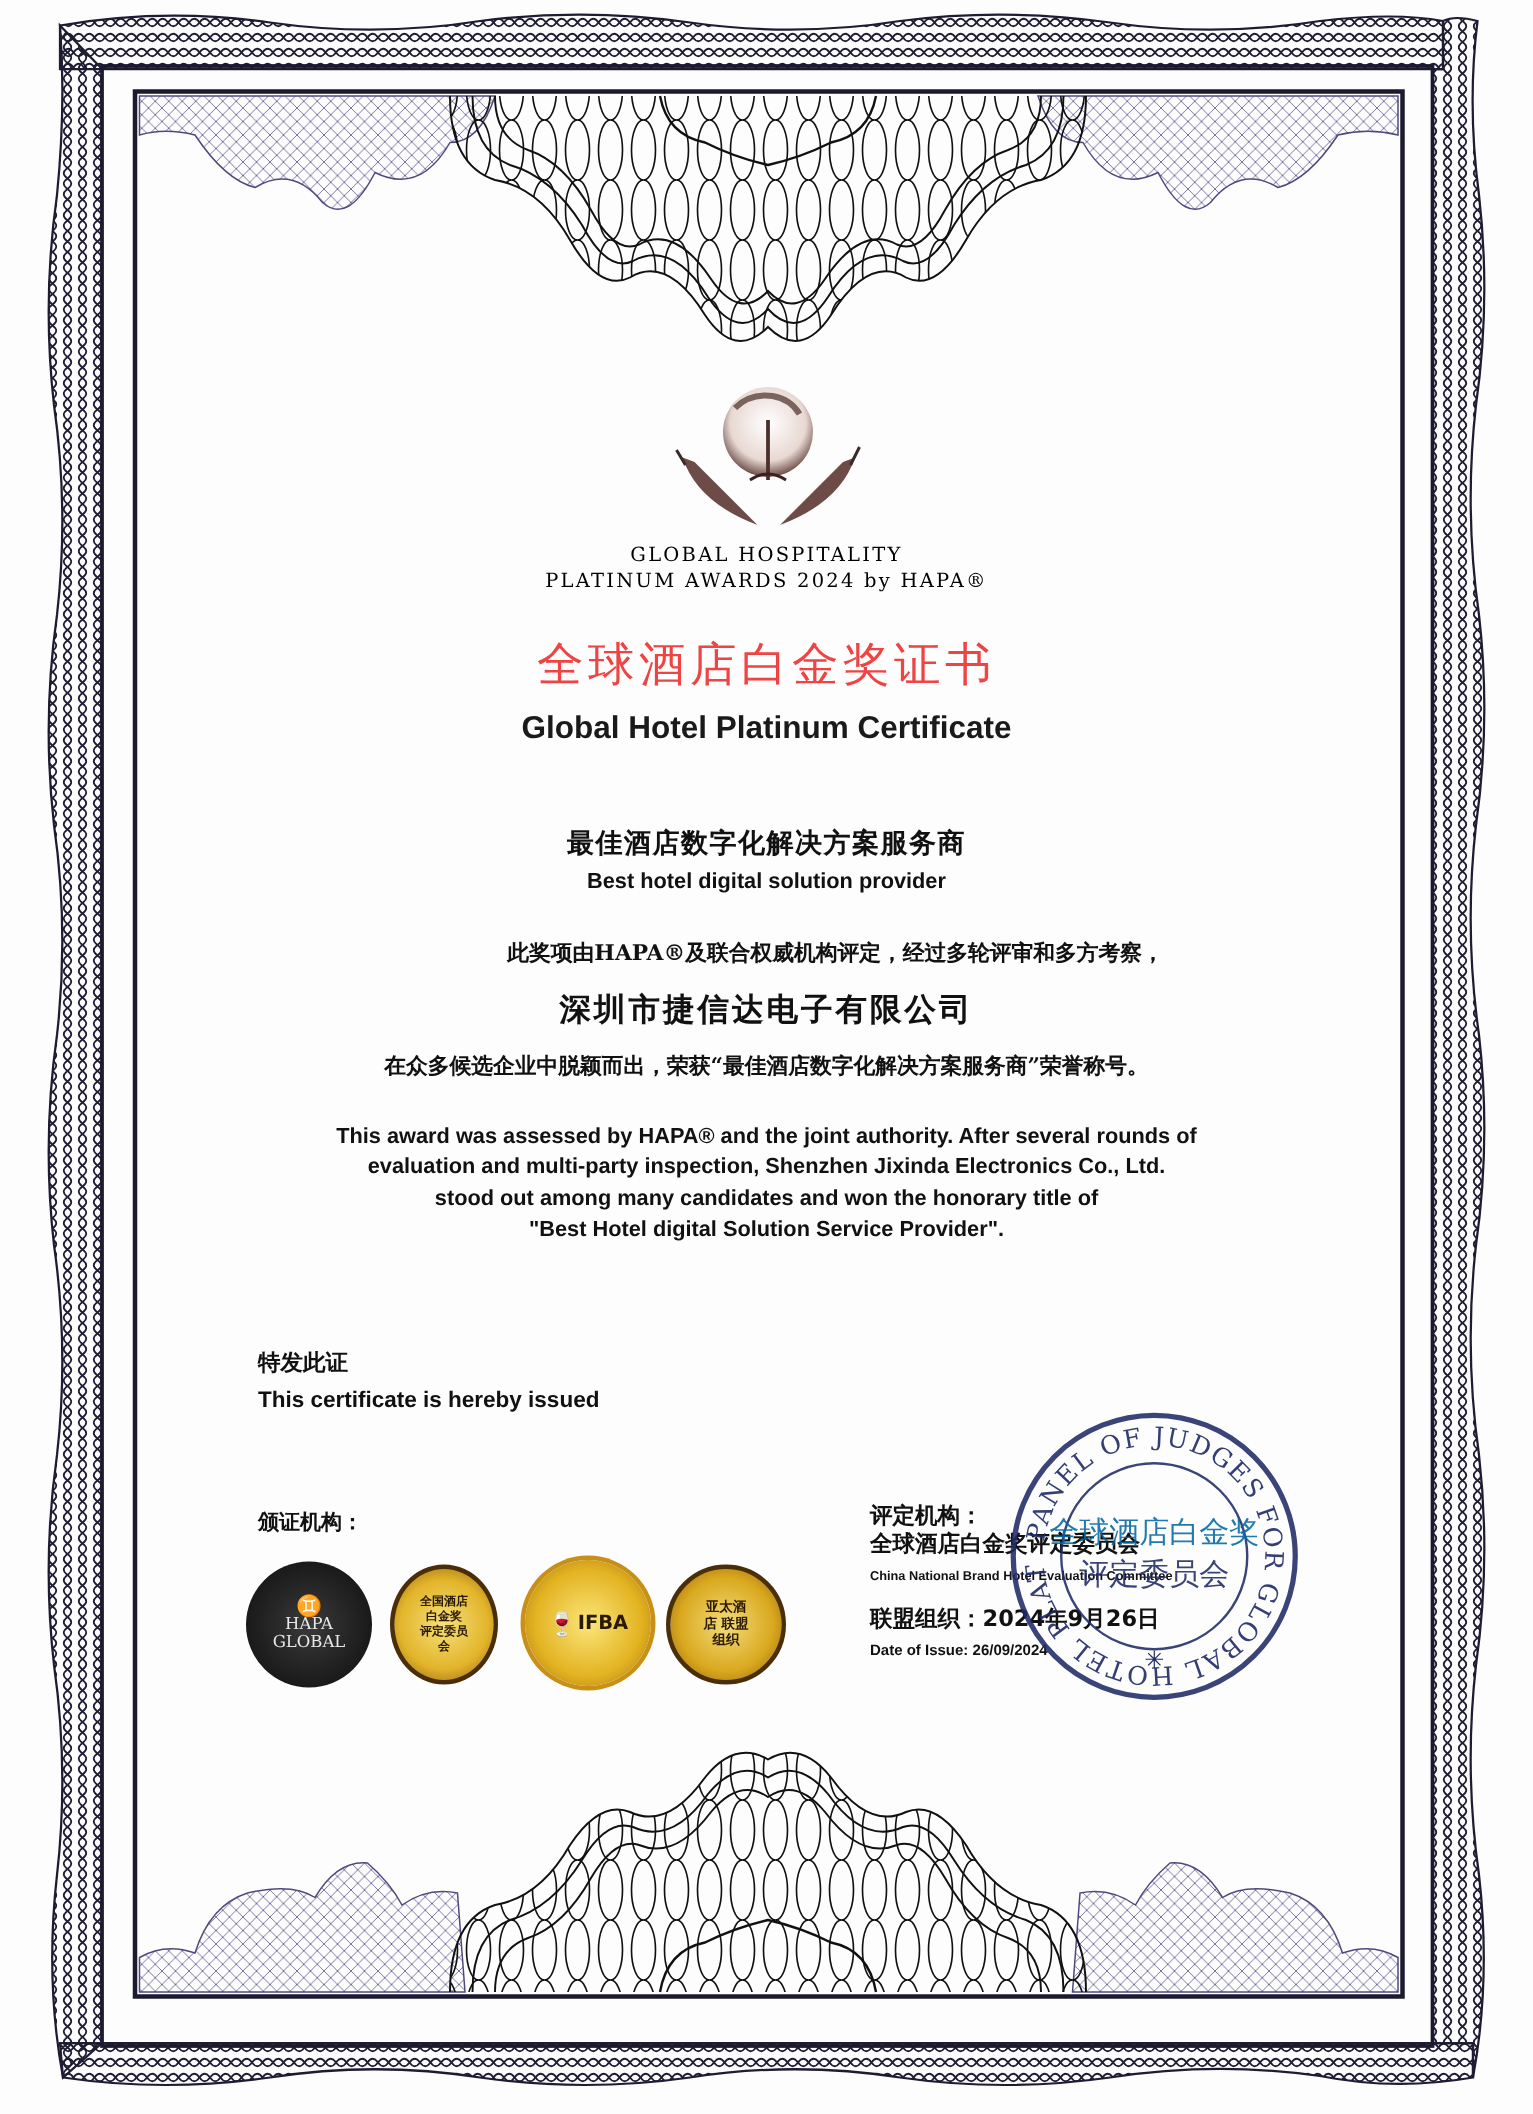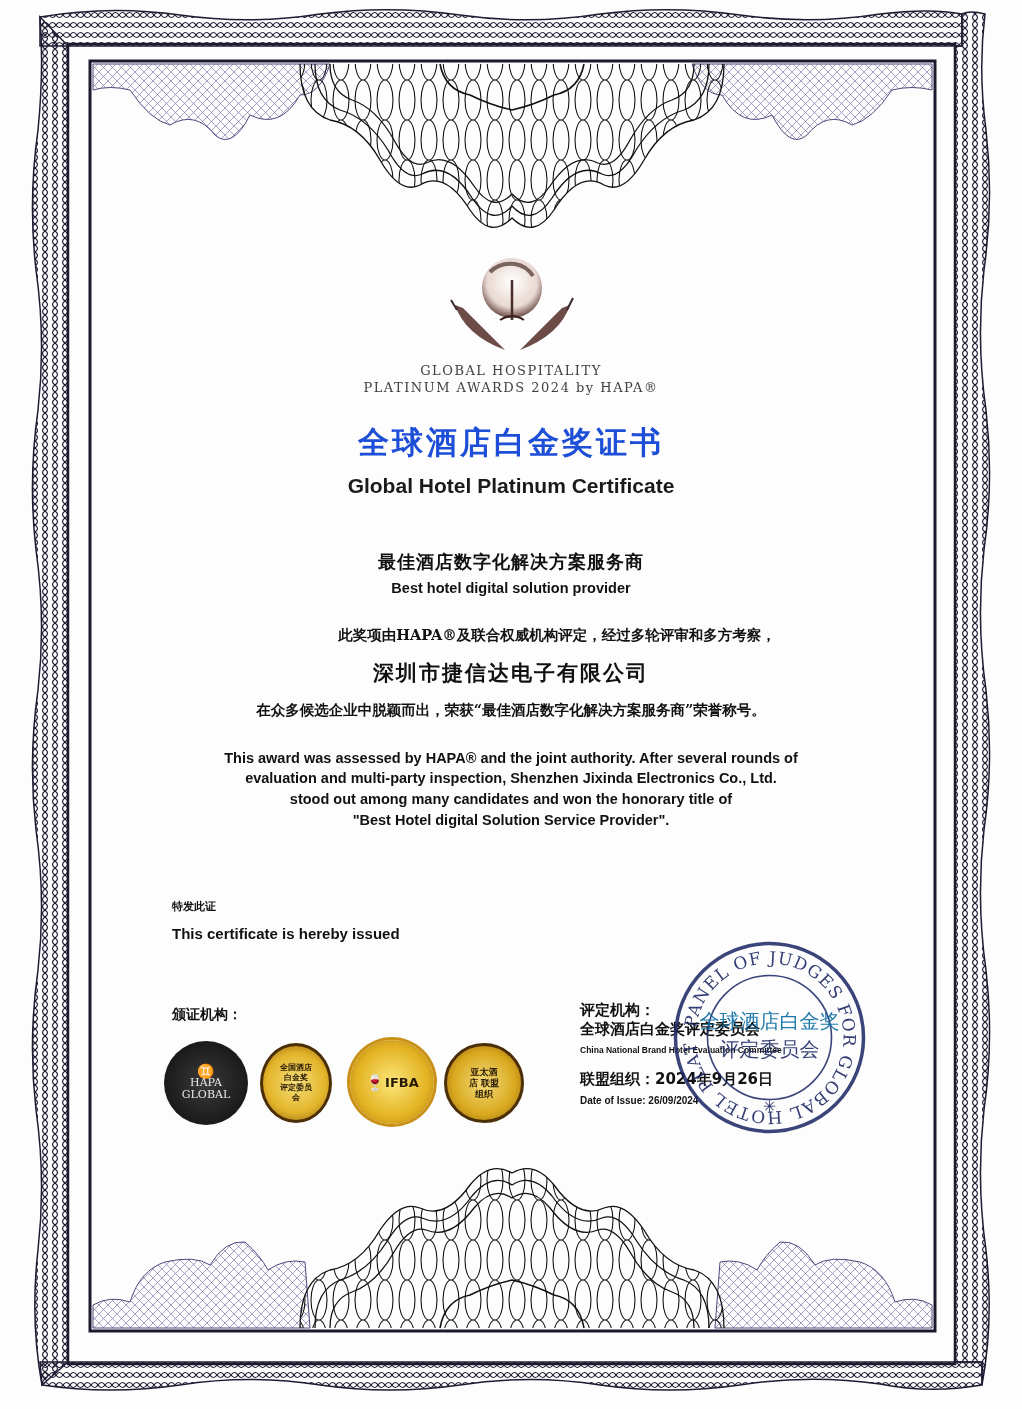--- a/index.html
+++ b/index.html
@@ -1,30 +1,30 @@
 <!DOCTYPE html>
 <html><head>
 <meta charset="utf-8">
 <style>
   html, body { margin:0; padding:0; background:#fdfdfd; }
   body { width:1022px; height:1409px; position:relative; overflow:hidden;
          font-family:"DejaVu Sans","Liberation Sans",sans-serif; color:#111; }
   .abs { position:absolute; }
   svg.deco { position:absolute; left:0; top:0; }
   .center { position:absolute; left:0; width:1022px; text-align:center; }
-  .logo-text { font-family:"DejaVu Serif","Liberation Serif",serif; font-size:13px; letter-spacing:1.5px; color:#404040; line-height:17px; }
-  .title-cn { font-size:31px; font-weight:bold; letter-spacing:3px; color:#1d4ed8; }
+  .logo-text { font-family:"DejaVu Serif","Liberation Serif",serif; font-size:13px; letter-spacing:1.5px; color:#000000; line-height:17px; }
+  .title-cn { font-size:31px; font-weight:normal; letter-spacing:3px; color:#ef4444; }
   .title-en { font-family:"Liberation Sans",sans-serif; font-size:21px; font-weight:bold; color:#1a1a1a; }
   .sub-cn { font-size:18px; font-weight:bold; letter-spacing:1px; }
   .sub-en { font-family:"Liberation Sans",sans-serif; font-size:14.5px; font-weight:bold; }
   .body-cn { font-family:"DejaVu Serif","Liberation Serif",serif; font-size:14.5px; font-weight:bold; }
   .company-cn { font-size:21px; font-weight:bold; letter-spacing:2px;text-align:center; }
   .body-en { font-family:"Liberation Sans",sans-serif; font-size:14.5px; font-weight:bold; line-height:20.5px;text-align:center; }
   .left-text { position:absolute; left:172px; }
-  .issue-cn { font-size:11px; font-weight:bold; }
+  .issue-cn { font-size:15px; font-weight:bold; }
   .issue-en { font-family:"Liberation Sans",sans-serif; font-size:15px; font-weight:bold; }
   .right-text { position:absolute; left:580px; font-weight:bold; }
   .seal { position:absolute; border-radius:50%; display:flex; align-items:center; justify-content:center; text-align:center; }
   .stamp { position:absolute; left:672px; top:940px; width:195px; height:195px; }
 </style>
 </head>
 <body>
 
 <svg class="deco" width="1022" height="1409" viewBox="0 0 1022 1409">
   <defs>

